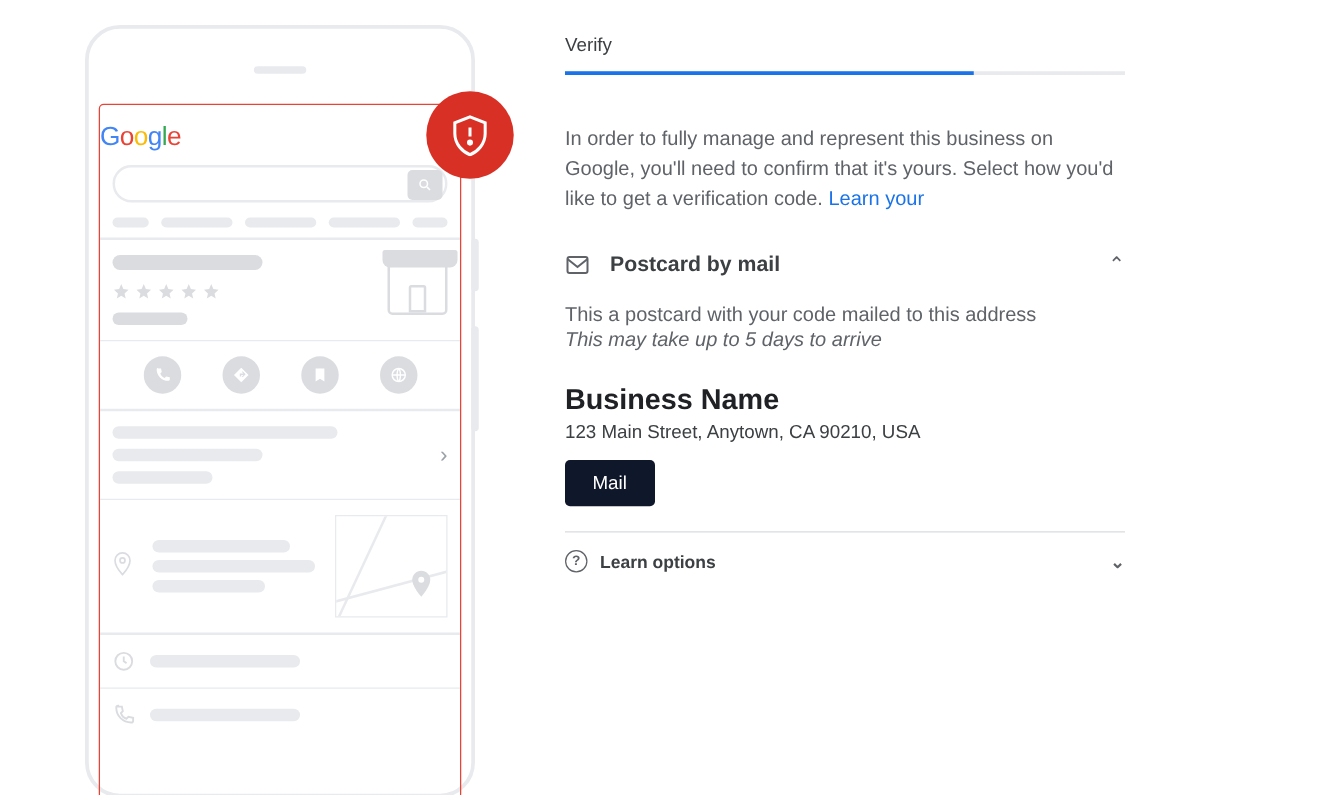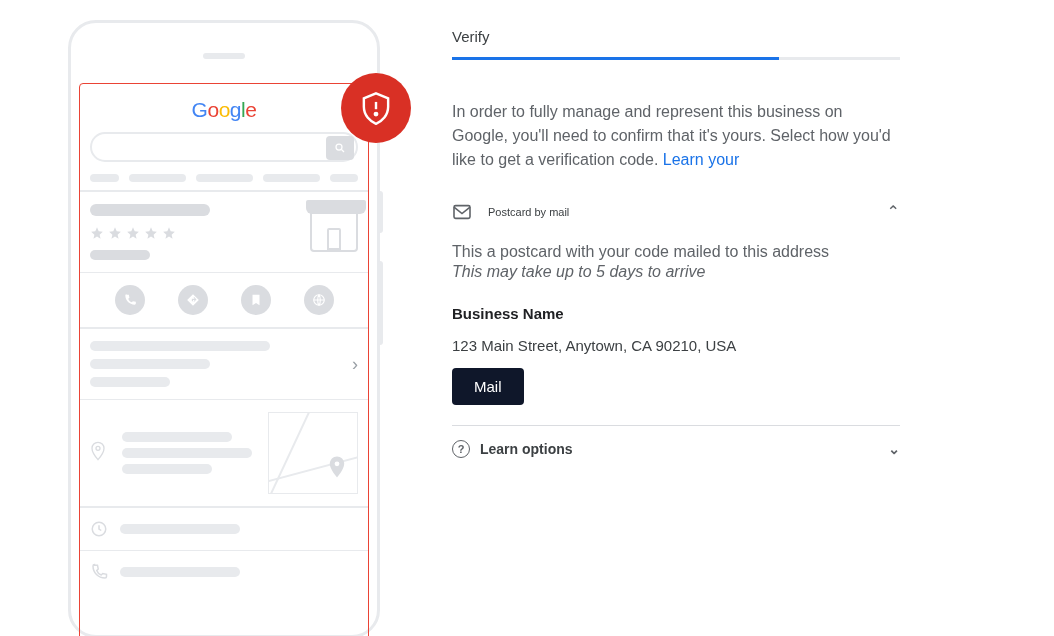--- a/index.html
+++ b/index.html
@@ -9,21 +9,21 @@
 
 
 .phone { width: 312px; height: 618px; border: 3px solid #e8eaed; border-radius: 28px; padding: 20px 8px 0; position: relative; }
 .speaker { width: 42px; height: 6px; background: #e8eaed; border-radius: 3px; position: absolute; top: 30px; left: 50%; transform: translateX(-50%); }
 .side-btn { position: absolute; right: -6px; width: 6px; height: 42px; background: #e8eaed; border-radius: 3px; }
 .side-btn.b1 { top: 168px; }
 .side-btn.b2 { top: 238px; height: 84px; }
 .badge { position: absolute; top: 50px; right: -34px; width: 70px; height: 70px; border-radius: 50%; background: #d93025; display: flex; align-items: center; justify-content: center; }
 .shield-svg { width: 30px; height: 34px; }
 .inner { border: 1.5px solid #ea4335; border-radius: 4px; margin-top: 40px; height: 100%; overflow: hidden; }
-.google-logo { text-align: center; padding: 14px 0 10px; font-weight: 500; font-size: 21px; letter-spacing: -0.5px; }
+.google-logo { text-align: left; padding: 14px 0 10px; font-weight: 500; font-size: 21px; letter-spacing: -0.5px; }
 .g1{color:#4285f4}.g2{color:#ea4335}.g3{color:#fbbc05}.g4{color:#4285f4}.g5{color:#34a853}.g6{color:#ea4335}
 .searchbar { margin: 0 10px 12px; height: 30px; border: 2px solid #e8eaed; border-radius: 16px; position: relative; }
 .search-btn { position: absolute; right: 2px; top: 2px; width: 28px; height: 24px; background: #dadce0; border-radius: 4px; display: flex; align-items: center; justify-content: center; }
 .search-btn svg { width: 12px; height: 12px; }
 .chips { display: flex; gap: 10px; padding: 0 10px 8px; }
 .chip { height: 8px; border-radius: 4px; background: #e8eaed; }
 .chip.c1{width:30px}.chip.c2{width:60px}.chip.c3{width:60px}.chip.c4{width:60px}.chip.c5{width:30px}
 .sep { height: 1.5px; background: #e8eaed; margin: 0; }
 .row1 { padding: 12px 10px; display: flex; gap: 14px; }
 .row1-text { flex: 1; }
@@ -49,27 +49,27 @@
 
 
 .tab { font-size: 15px; color: #3c4043; margin-bottom: 12px; }
 .progress { height: 3px; background: #e8eaed; width: 448px; position: relative; margin-bottom: 40px; }
 .progress-fill { height: 100%; width: 73%; background: #1a73e8; }
 h1 { font-size: 29px; font-weight: 400; color: #202124; margin-bottom: 26px; letter-spacing: -0.2px; }
 .desc { font-size: 16px; line-height: 1.5; color: #5f6368; margin-bottom: 30px; width: 448px; }
 .learn-more { color: #1a73e8; text-decoration: none; }
 .option-header { display: flex; align-items: center; gap: 16px; cursor: pointer; width: 448px; margin-bottom: 22px; }
 .mail-icon-box { width: 20px; height: 16px; }
-.option-title { flex: 1; font-size: 11px; font-weight: 400; color: #3c4043; }
+.option-title { flex: 1; font-size: 17px; font-weight: 700; color: #3c4043; }
 .chev-up { font-size: 16px; color: #5f6368; }
 .option-body { width: 448px; }
 .option-body .t1 { font-size: 16px; color: #5f6368; margin-bottom: 2px; }
 .option-body .t2 { font-size: 16px; font-style: italic; color: #5f6368; margin-bottom: 24px; }
 .input { width: 448px; height: 56px; border: 1px solid #dadce0; border-radius: 4px; padding: 0 16px; font-size: 16px; margin-bottom: 22px; }
-.biz-name { font-size: 15px; font-weight: 700; color: #202124; margin-bottom: 15px; }
+.biz-name { font-size: 23px; font-weight: 700; color: #202124; margin-bottom: 4px; }
 .biz-addr { font-size: 15px; color: #3c4043; margin-bottom: 14px; }
 .mail-btn { background: #0f172a; color: #fff; border: none; border-radius: 4px; padding: 10px 22px; font-size: 15px; font-weight: 500; cursor: pointer; }
 .divider { height: 1px; background: #dadce0; margin: 20px 0 14px; width: 448px; }
 .other { display: flex; align-items: center; gap: 10px; width: 448px; cursor: pointer; font-size: 14px; color: #3c4043; font-weight: 700; }
 .q-icon { width: 18px; height: 18px; border: 1.5px solid #5f6368; border-radius: 50%; display: flex; align-items: center; justify-content: center; font-size: 11px; color: #5f6368; }
 .other .chev-down { margin-left: auto; font-size: 14px; color: #5f6368; }
 </style>
 </head>
 <body>
 

